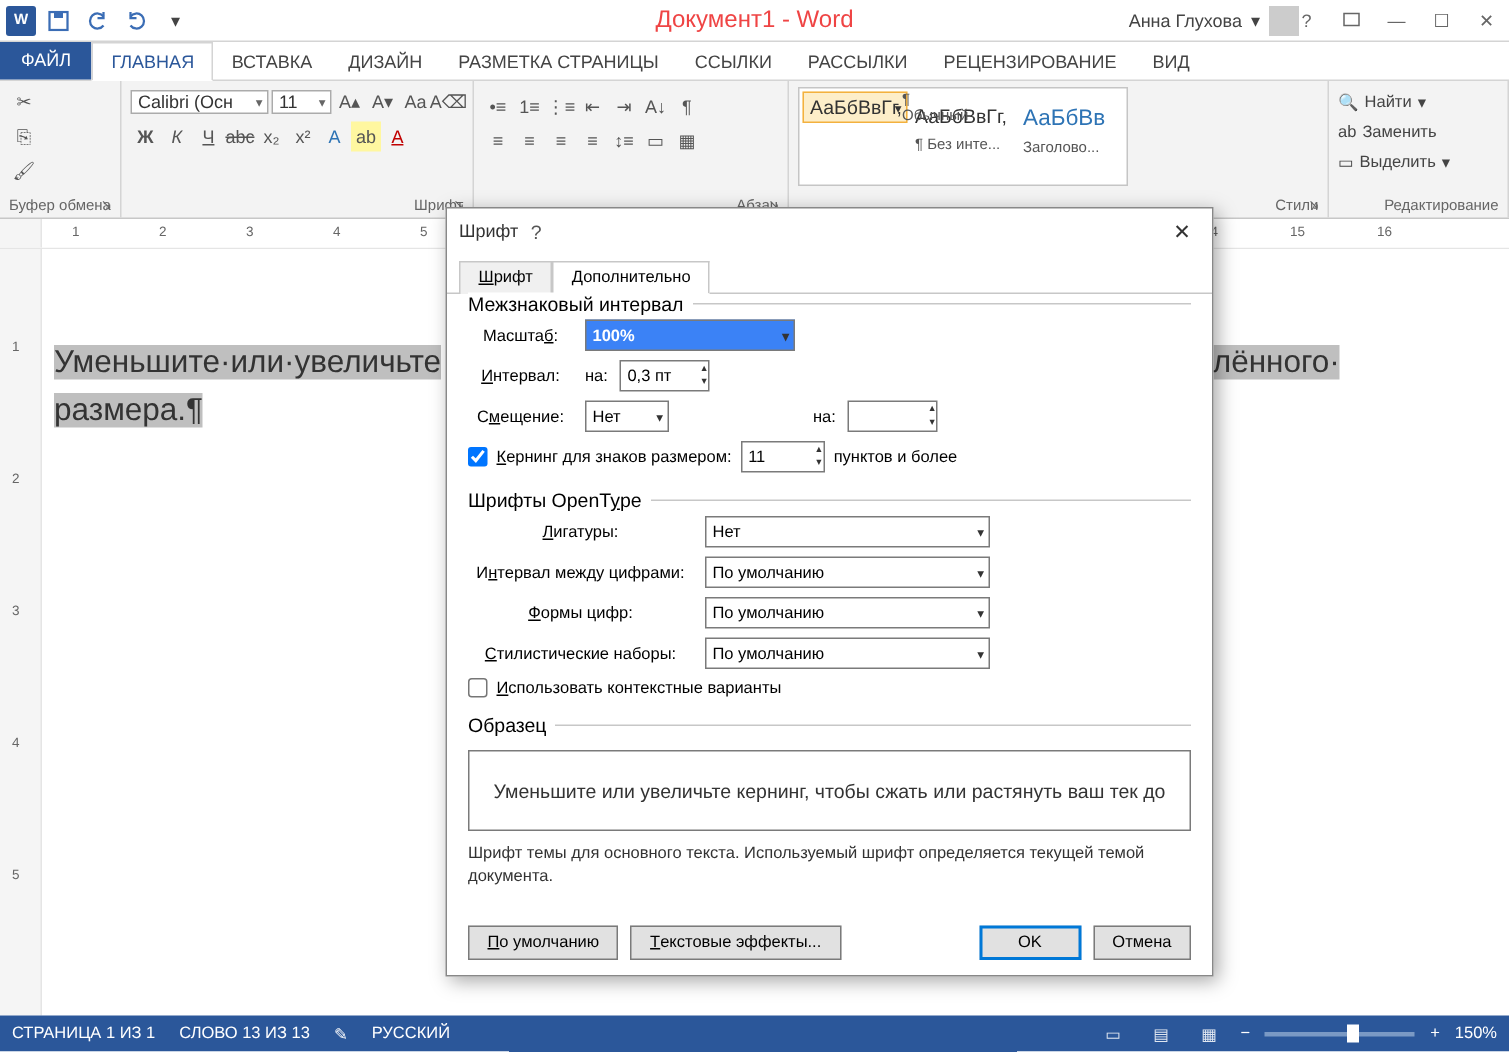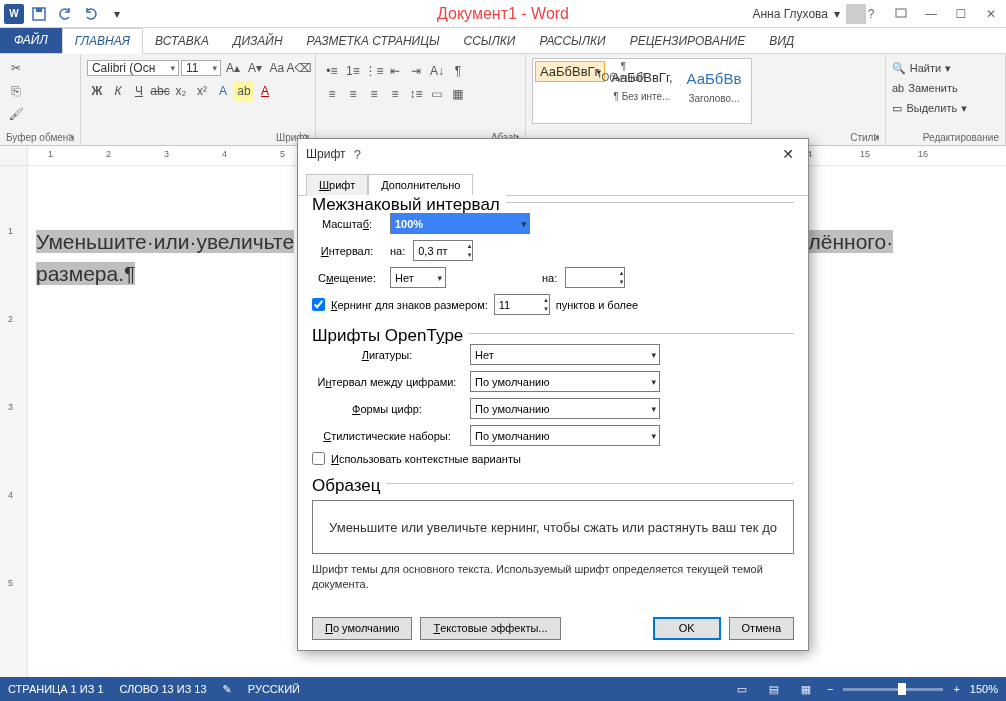--- a/index.html
+++ b/index.html
@@ -11,40 +11,40 @@
 .titlebar .qat .app-icon { width: 20px; height: 20px; background: #2b579a; color:#fff; display:flex; align-items:center; justify-content:center; font-size:10px; font-weight:bold; border-radius:2px;}
 .titlebar .qat .btn { width: 22px; height: 22px; display:flex; align-items:center; justify-content:center; color:#444; cursor:pointer;}
 .titlebar .title { position:absolute; left:50%; transform:translateX(-50%); color:#ef4444; font-size:16px; }
 .titlebar .win-controls { margin-left:auto; display:flex; }
 .titlebar .win-controls .wc { width: 30px; height:28px; display:flex; align-items:center; justify-content:center; color:#666; cursor:pointer;}
 .titlebar .user { position:absolute; right: 140px; display:flex; align-items:center; gap:6px; color:#444; font-size:12px;}
 .titlebar .user .avatar { width:20px; height:20px; background:#ccc; }
 
 
 .ribbon-tabs { height: 26px; background:#fff; display:flex; align-items:flex-end; border-bottom:1px solid #d4d4d4; padding-left:0;}
-.ribbon-tabs .tab { padding: 5px 12px; font-size:12px; color:#444; cursor:pointer; text-transform:uppercase;font-style:italic;}
+.ribbon-tabs .tab { padding: 5px 12px; font-size:12px; color:#444; cursor:pointer; text-transform:uppercase;}
 .ribbon-tabs .tab.file { background:#2b579a; color:#fff; padding:6px 14px;}
 .ribbon-tabs .tab.active { background:#fff; color:#2b579a; border:1px solid #d4d4d4; border-bottom:1px solid #fff; margin-bottom:-1px;}
 
 
 .ribbon { height: 92px; background:#f3f3f3; border-bottom:1px solid #c7c7c7; display:flex; }
 .group { border-right:1px solid #d4d4d4; padding:4px 6px 2px 6px; display:flex; flex-direction:column; position:relative;}
 .group-label { font-size:10px; color:#666; text-align:right; margin-top:auto; padding-top:2px;}
 .group-content { display:flex; gap:4px; flex:1; align-items:flex-start;}
 .big-btn { display:flex; flex-direction:column; align-items:center; justify-content:center; width:50px; height:66px; cursor:pointer; font-size:11px; color:#444; gap:2px;}
 .big-btn .ico { width:32px; height:32px; background:#e8c377; border:1px solid #c78f1f; border-radius:2px;}
 .mini-col { display:flex; flex-direction:column; gap:3px; justify-content:center;}
 .mini-btn { width:20px; height:20px; display:flex; align-items:center; justify-content:center; color:#555; cursor:pointer; font-size:12px;}
 .font-row { display:flex; gap:2px; align-items:center;}
 .combo { height:16px; border:1px solid #ababab; background:#fff; display:flex; align-items:center; padding:0 16px 0 4px; position:relative; font-size:12px; color:#333;}
 .combo::after { content:"▾"; position:absolute; right:3px; font-size:9px; color:#666;}
 .row2 { display:flex; gap:1px; margin-top:3px;}
 .rb { width:20px; height:20px; display:flex; align-items:center; justify-content:center; cursor:pointer; color:#555; font-size:12px; border:1px solid transparent;}
 .style-gallery { display:flex; gap:2px; border:1px solid #c5c5c5; background:#fff; padding:2px; height:66px;}
-.style-item { width:70px; border:1px solid transparent; padding:2px; text-align:center; cursor:pointer;}
+.style-item { width:70px; border:1px solid transparent; padding:2px; text-align:left; cursor:pointer;}
 .style-item .preview{font-size:13px; color:#333; padding:6px 0;}
 .style-item .name{font-size:10px; color:#555;}
 .style-item.sel{border-color:#f3b13e; background:#fdeec9;}
 .style-item .preview.blue{color:#2e74b5; font-size:15px;}
 .edit-group .line{display:flex; align-items:center; gap:4px; font-size:11px; color:#444; height:20px; cursor:pointer;}
 .dlg-launcher{position:absolute; right:2px; bottom:2px; width:14px; height:14px; font-size:9px; color:#666; cursor:pointer; display:flex; align-items:center; justify-content:center;}
 
 
 .ruler-row{height:20px; background:#fff; border-bottom:1px solid #e5e5e5; display:flex;}
 .ruler-corner{width:28px; border-right:1px solid #e5e5e5; background:#f5f5f5;}
@@ -70,21 +70,21 @@
 .dialog{position:absolute; left:297px; top:138px; width:512px; background:#fff; border:1px solid #888; box-shadow:3px 3px 12px rgba(0,0,0,0.35); z-index:100;}
 .dlg-title{height:30px; display:flex; align-items:center; padding:0 8px; font-size:12px; color:#333;}
 .dlg-title .x{margin-left:auto; width:24px; text-align:center; cursor:pointer; font-size:14px;}
 .dlg-title .q{width:24px; text-align:center; cursor:pointer; font-size:13px; color:#555;}
 .dlg-tabs{display:flex; padding:0 8px; border-bottom:1px solid #c7c7c7; gap:0; margin-top:4px;}
 .dlg-tab{padding:4px 12px; font-size:11px; border:1px solid #c7c7c7; border-bottom:none; background:#f0f0f0; cursor:pointer; position:relative; top:1px;}
 .dlg-tab.active{background:#fff; border-bottom:1px solid #fff;}
 .dlg-tab .ul{text-decoration:underline;}
 .dlg-body{padding:10px 14px 14px 14px;}
 .fieldset{border-top:1px solid #c7c7c7; margin-top:-4px; padding-top:10px; position:relative;}
-.fieldset .legend{position:absolute; top:-8px; left:0; background:#fff; padding-right:6px; font-size:17px;}
+.fieldset .legend{position:absolute; top:-8px; left:0; background:#fff; padding-right:6px; font-size:13px;}
 .form-row{display:flex; align-items:center; gap:8px; margin-bottom:6px; font-size:11px;}
 .form-row label{width:70px; text-align:center;}
 .form-row .lbl-wide{width:150px;}
 .sel{height:21px; border:1px solid #7a7a7a; background:#fff; padding:0 18px 0 4px; position:relative; font-size:11px; display:flex; align-items:center;}
 .sel::after{content:"▾"; position:absolute; right:3px; font-size:9px; color:#333;}
 .sel.highlighted{background:#3b82f6; color:#fff;font-weight:bold;}
 .spin{height:21px; border:1px solid #7a7a7a; background:#fff; padding:0 16px 0 4px; font-size:11px; display:flex; align-items:center; position:relative;}
 .spin::after{content:"▴\A▾"; white-space:pre; position:absolute; right:1px; top:0px; font-size:7px; line-height:9px; color:#333;}
 .chk{display:flex; align-items:center; gap:6px; font-size:11px; margin:4px 0;}
 .chk input{width:13px; height:13px;}

